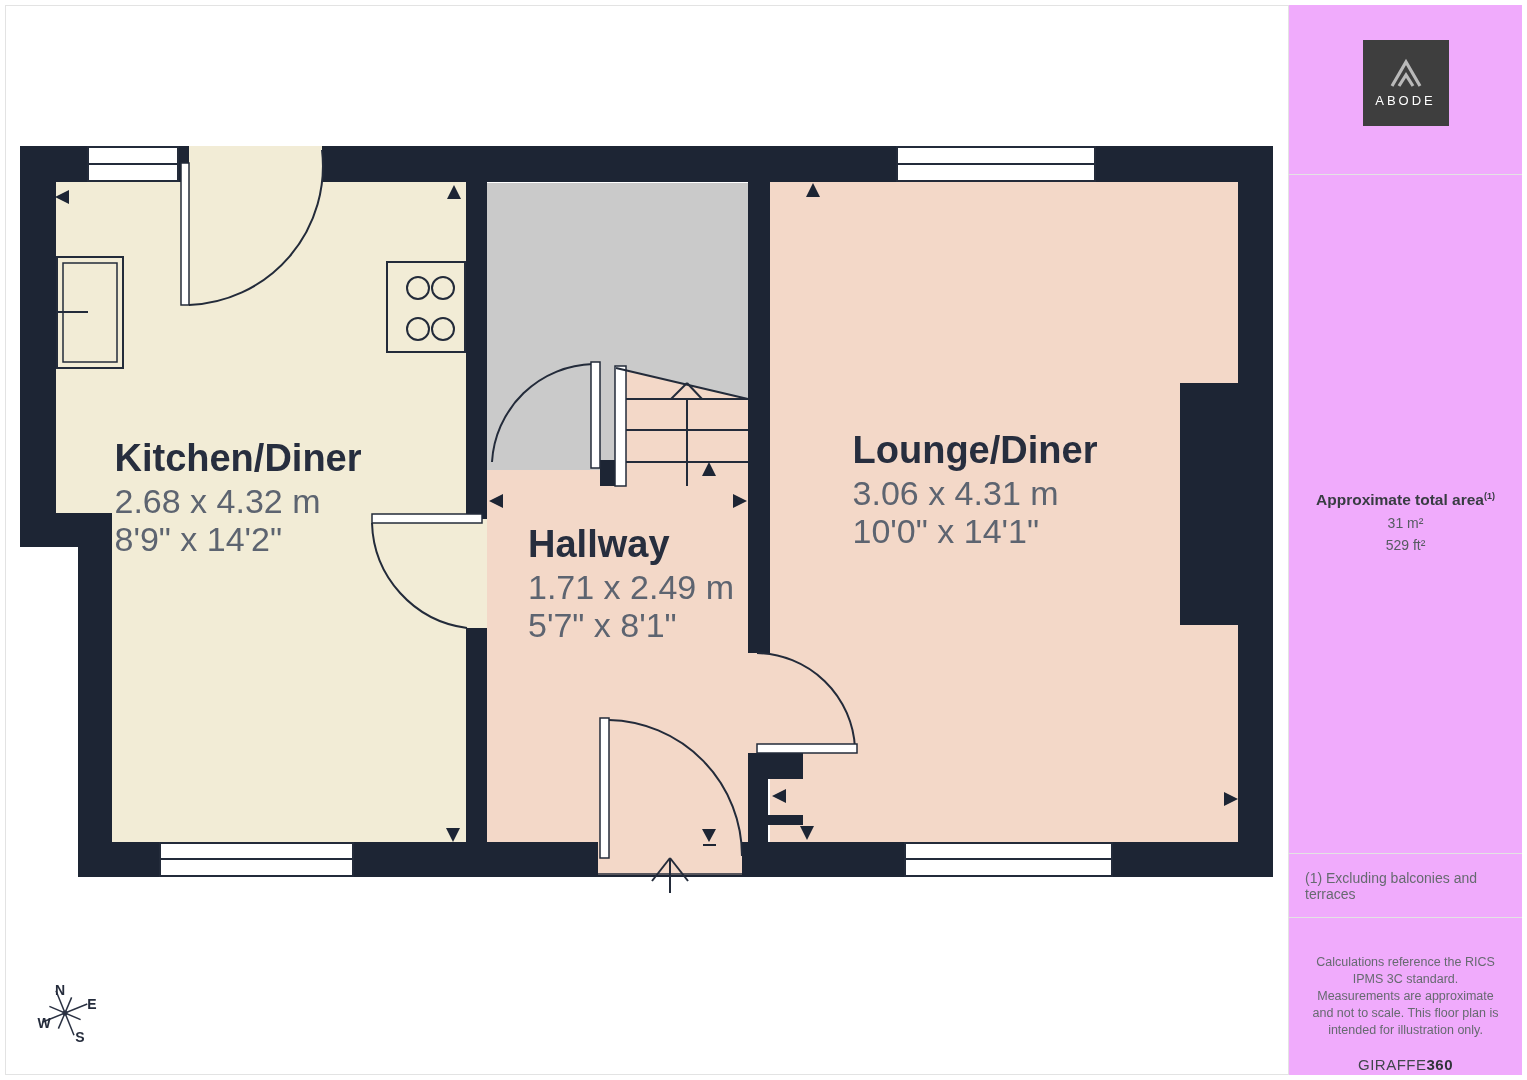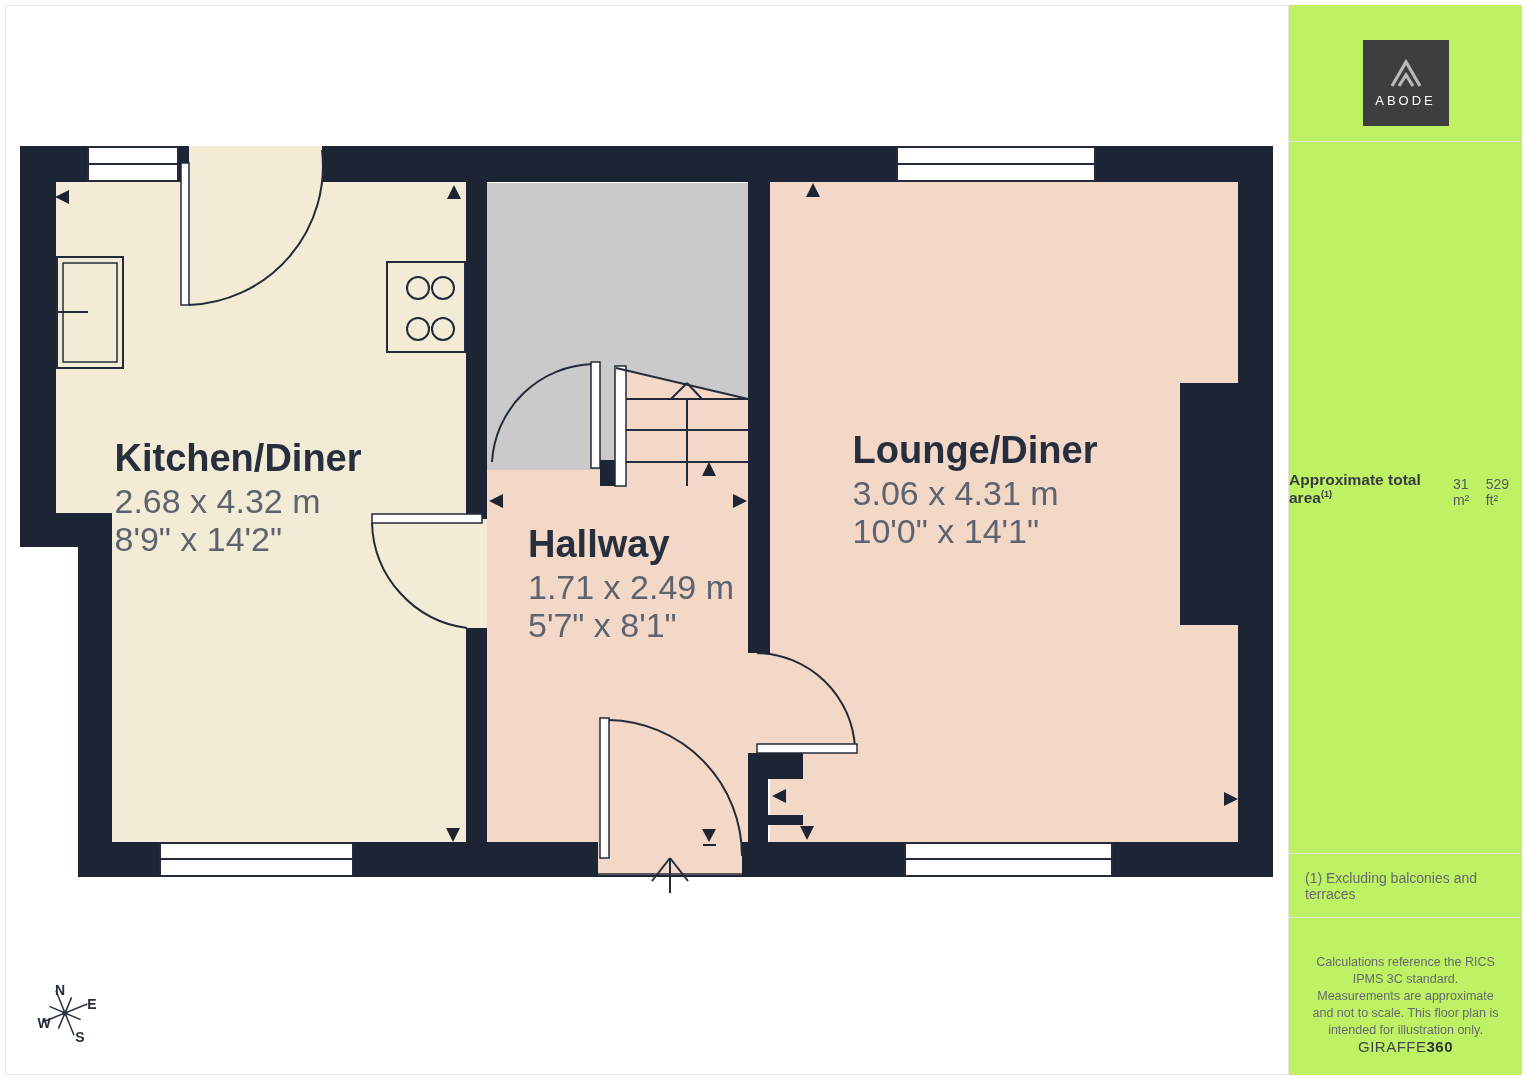--- a/index.html
+++ b/index.html
@@ -10,37 +10,37 @@
   .plan-svg{position:absolute;left:0;top:0;}
 
   
   .room-label{position:absolute;transform:translateX(-50%);text-align:left;white-space:nowrap;}
   .room-name{font-size:38px;font-weight:bold;color:#272e3e;line-height:1.2;}
   .room-dim{font-size:34px;color:#5d6470;line-height:1.14;}
   .floor-label{position:absolute;transform:translateX(-50%);font-size:15px;font-weight:bold;color:#252c3c;}
 
   
   .sidebar{position:absolute;left:1288px;top:5px;width:234px;height:1070px;
-           border-left:1px solid #e3e3e3;box-sizing:border-box;background:#bef264;}
+           border-left:1px solid #e3e3e3;box-sizing:border-box;background:#f0abfc;}
   .sb-section{position:absolute;left:0;width:100%;box-sizing:border-box;}
   .sb-logo{top:0;height:153px;}
-  .sb-area{top:136px;height:695px;border-top:1px solid #e3e3e3;
-           display:flex;flex-direction:row;align-items:center;justify-content:center;}
+  .sb-area{top:169px;height:695px;border-top:1px solid #e3e3e3;
+           display:flex;flex-direction:column;align-items:center;justify-content:center;}
   .sb-foot{top:848px;height:64px;border-top:1px solid #e3e3e3;
            display:flex;align-items:center;justify-content:center;}
   .sb-disc{top:912px;height:158px;border-top:1px solid #e3e3e3;text-align:center;padding-top:36px;}
   .logo-box{width:86px;height:86px;margin:35px auto 0;background:#3e3e3e;
             display:flex;flex-direction:column;align-items:center;justify-content:center;}
   .logo-text{color:#ffffff;font-size:13px;letter-spacing:3px;margin-top:5px;font-weight:400;}
   .area-title{font-size:15.5px;font-weight:bold;color:#383c42;}
   .area-title sup{font-size:9px;}
   .area-val{font-size:14px;color:#565b61;margin-top:6px;}
   .foot-note{font-size:14px;color:#666a70;margin-left:16px;}
   .disc-text{width:188px;margin:0 auto;font-size:12.5px;color:#666a70;line-height:1.35;}
-  .brand{font-size:15px;color:#42464c;letter-spacing:0.5px;}
+  .brand{margin-top:18px;font-size:15px;color:#42464c;letter-spacing:0.5px;}
   .brand b{color:#303439;}
 </style>
 </head>
 <body>
 
 <div class="canvas">
   <div class="page-frame"></div>
 
   <svg class="plan-svg" width="1288" height="1080" viewBox="0 0 1288 1080">
 

